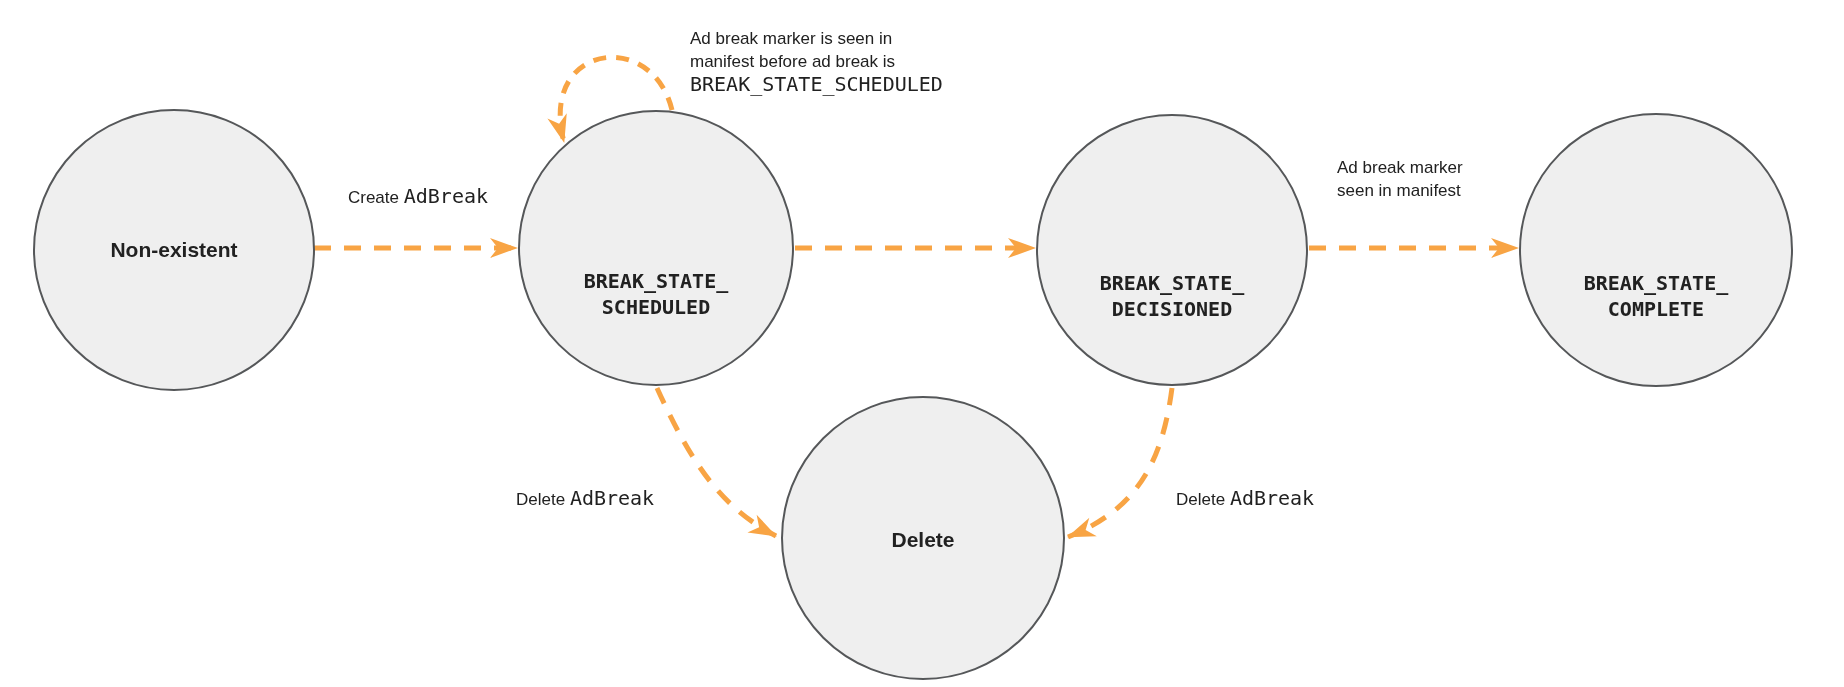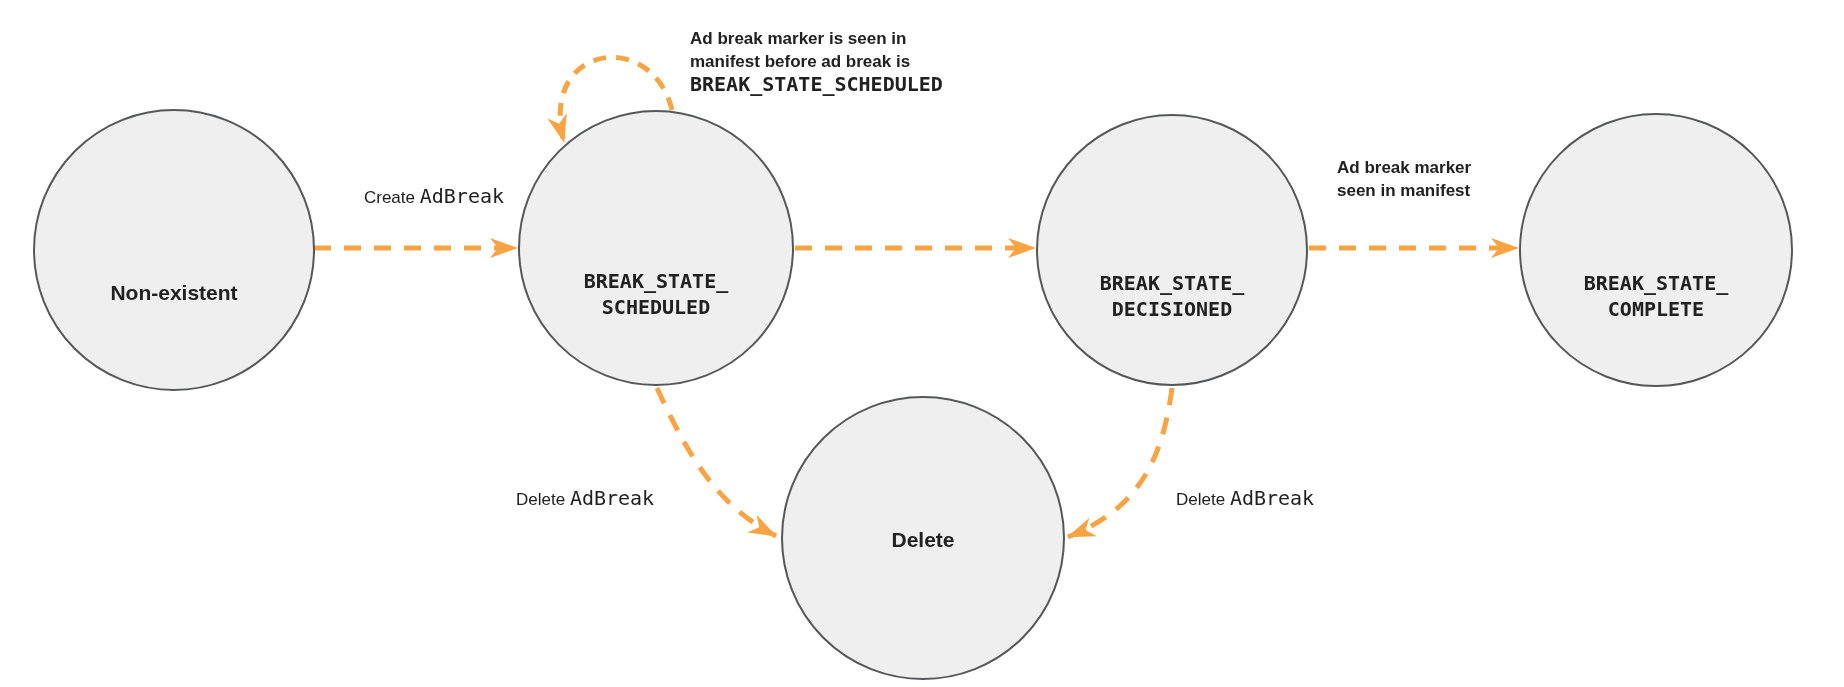--- a/index.html
+++ b/index.html
@@ -25,22 +25,22 @@
     fill: var(--state-fill, #EFEFEF);
     stroke: var(--state-border, #555759);
     stroke-width: 2;
   }
 
   .label { position: absolute; line-height: 23px; font-size: 17px; }
   .label .code, .code {
     font-family: "DejaVu Sans Mono", monospace;
     font-size: 20px;
   }
-  .label .block { display: block; font-weight: bold; }
-  .center { transform: translateX(-50%); text-align: left; margin-left: 16px; }
+  .label .block { display: block; }
+  .center { transform: translateX(-50%); text-align: left; }
 
   .state-label {
     position: absolute;
     transform: translate(-50%, -50%);
     text-align: center;
     font-weight: bold;
     white-space: pre-line;
   }
   .state-label.sans { font-size: 21px; font-family: "Liberation Sans", sans-serif; }
   .state-label.mono { font-size: 20px; line-height: 26px; font-family: "DejaVu Sans Mono", monospace; margin-top: 44px; }
@@ -68,21 +68,21 @@
 
     <g>
       <circle class="state-circle" cx="174" cy="250" r="140"></circle>
       <circle class="state-circle" cx="656" cy="248" r="137"></circle>
       <circle class="state-circle" cx="1172" cy="250" r="135"></circle>
       <circle class="state-circle" cx="1656" cy="250" r="136"></circle>
       <circle class="state-circle" cx="923" cy="538" r="141"></circle>
     </g>
   </svg>
 
-  <div class="state-label sans" style="left:174px; top:250px;margin-top:43px;">Non-existent</div>
+  <div class="state-label sans" style="left:174px; top:250px;">Non-existent</div>
   <div class="state-label mono" style="left:656px; top:250px;">BREAK_STATE_
 SCHEDULED</div>
   <div class="state-label mono" style="left:1172px; top:252px;">BREAK_STATE_
 DECISIONED</div>
   <div class="state-label mono" style="left:1656px; top:252px;">BREAK_STATE_
 COMPLETE</div>
   <div class="state-label sans" style="left:923px; top:540px;">Delete</div>
 
   <div class="label center" style="left:418px; top:185px;">
     <span class="sans">Create </span><span class="code">AdBreak</span>

